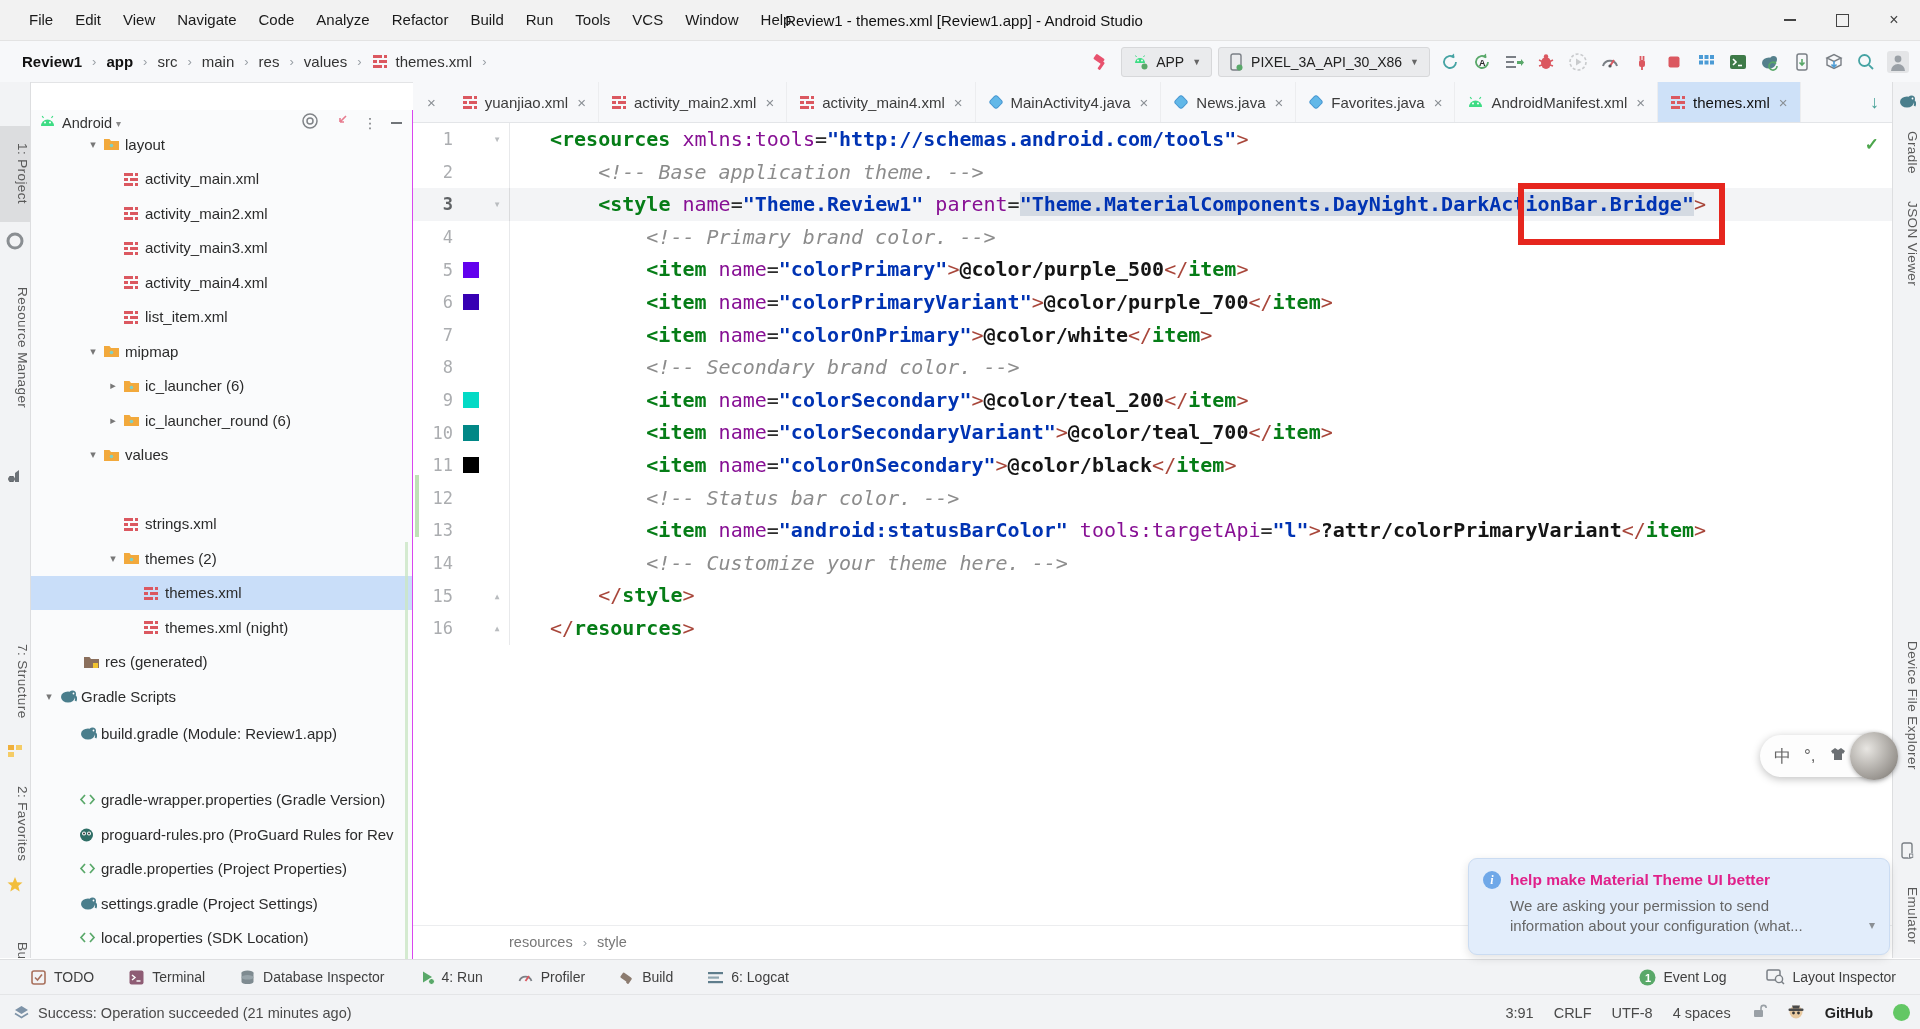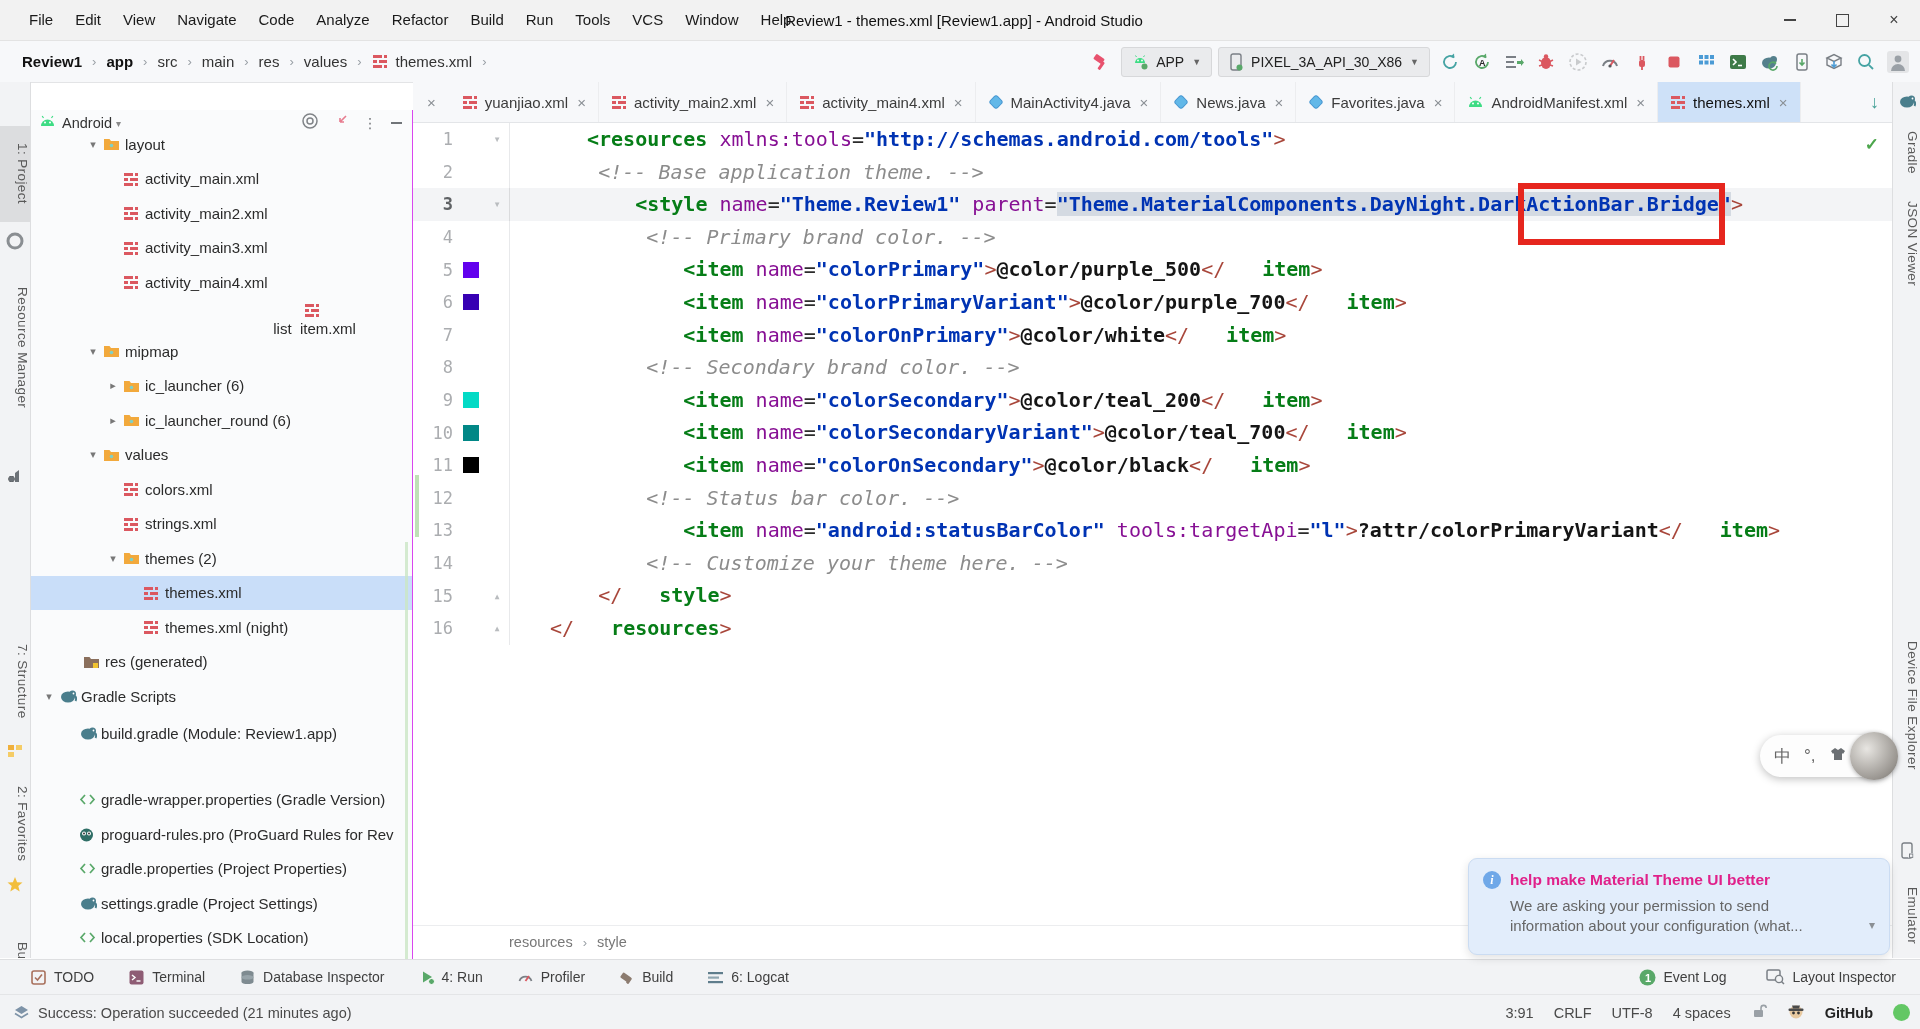--- a/index.html
+++ b/index.html
@@ -64,21 +64,21 @@
   #code{position:absolute;left:0;top:41px;width:100%;height:843px;font-family:"DejaVu Sans Mono",monospace;font-size:20px;}
   .cline{position:relative;display:grid;grid-template-columns:44px 28px 24px 1fr;height:32.6px;align-items:center;}
   .cline.cur{background:#F3F4F6;}
   .lnum{text-align:right;padding-right:4px;font-size:17px;color:#ABADB0;}
   .cline.cur .lnum{color:#5f6265;font-weight:700;}
   .lswatch{display:flex;justify-content:center;}
   .lswatch i{width:16px;height:16px;display:block;}
   .lfold{color:#b9bcbf;font-size:12px;text-align:center;}
   .ltext{border-left:1px solid #E8E9EB;padding-left:40px;white-space:pre;height:32.6px;line-height:32.6px;}
   .cline.cur .ltext{border-left-color:#DADBDD;}
-  .t-tag{color:#067D17;font-weight:700;margin-left:37px;}
+  .t-tag{color:#067D17;font-weight:700;}
   .t-attr{color:#871094;}
   .t-val{color:#0033B3;font-weight:700;}
   .t-sel{color:#0033B3;font-weight:700;background:#D4DAE2;}
   .t-txt{color:#151515;font-weight:600;}
   .t-com{color:#8C8C8C;font-style:italic;}
   .t-red{color:#A8463A;}
   .t-pl{color:#2b2b2b;}
   #vcs-green{position:absolute;left:2px;top:393px;width:4px;height:62px;background:#C0E0B6;}
   #inspect-ok{position:absolute;right:14px;top:52px;color:#4CA64C;font-size:17px;font-weight:700;}
   #ecrumbs{position:absolute;left:0;bottom:0;width:100%;height:33px;background:#fff;border-top:1px solid #ECEDEF;
@@ -406,21 +406,21 @@
               <rect x="1" y="1" width="9" height="3" fill="#DB5860"></rect>
               <rect x="12" y="1" width="3" height="3" fill="#DB5860"></rect>
               <rect x="1" y="6" width="4" height="3" fill="#DB5860"></rect>
               <rect x="7" y="6" width="8" height="3" fill="#DB5860"></rect>
               <rect x="1" y="11" width="9" height="3" fill="#DB5860"></rect>
               <rect x="12" y="11" width="3" height="3" fill="#DB5860"></rect>
             </svg>
           </span>
           <span class="tlabel">activity_main4.xml</span>
         </div>
-        <div class="trow" style="top: 163.5px; padding-left: 92px; flex-direction: column;">
+        <div class="trow" style="top: 163.5px; padding-left: 92px;">
           <span class="ticon">
             <svg width="16" height="14">
               <rect x="1" y="1" width="9" height="3" fill="#DB5860"></rect>
               <rect x="12" y="1" width="3" height="3" fill="#DB5860"></rect>
               <rect x="1" y="6" width="4" height="3" fill="#DB5860"></rect>
               <rect x="7" y="6" width="8" height="3" fill="#DB5860"></rect>
               <rect x="1" y="11" width="9" height="3" fill="#DB5860"></rect>
               <rect x="12" y="11" width="3" height="3" fill="#DB5860"></rect>
             </svg>
           </span>
@@ -458,33 +458,20 @@
         </div>
         <div class="trow" style="top: 301.5px; padding-left: 52px;">
           <span class="tarrow">▾</span>
           <span class="ticon">
             <svg width="17" height="14">
               <path d="M1 2 h5.5 l1.5 2 H16 v9 H1 z" fill="#F2A93C"></path>
               <circle cx="8.5" cy="8.5" r="1.8" fill="#7FD0C6"></circle>
             </svg>
           </span>
           <span class="tlabel">values</span>
-        </div>
-        <div class="trow" style="top: 336px; padding-left: 92px;">
-          <span class="ticon">
-            <svg width="16" height="14">
-              <rect x="1" y="1" width="9" height="3" fill="#DB5860"></rect>
-              <rect x="12" y="1" width="3" height="3" fill="#DB5860"></rect>
-              <rect x="1" y="6" width="4" height="3" fill="#DB5860"></rect>
-              <rect x="7" y="6" width="8" height="3" fill="#DB5860"></rect>
-              <rect x="1" y="11" width="9" height="3" fill="#DB5860"></rect>
-              <rect x="12" y="11" width="3" height="3" fill="#DB5860"></rect>
-            </svg>
-          </span>
-          <span class="tlabel">colors.xml</span>
         </div>
         <div class="trow" style="top: 370.5px; padding-left: 92px;">
           <span class="ticon">
             <svg width="16" height="14">
               <rect x="1" y="1" width="9" height="3" fill="#DB5860"></rect>
               <rect x="12" y="1" width="3" height="3" fill="#DB5860"></rect>
               <rect x="1" y="6" width="4" height="3" fill="#DB5860"></rect>
               <rect x="7" y="6" width="8" height="3" fill="#DB5860"></rect>
               <rect x="1" y="11" width="9" height="3" fill="#DB5860"></rect>
               <rect x="12" y="11" width="3" height="3" fill="#DB5860"></rect>

